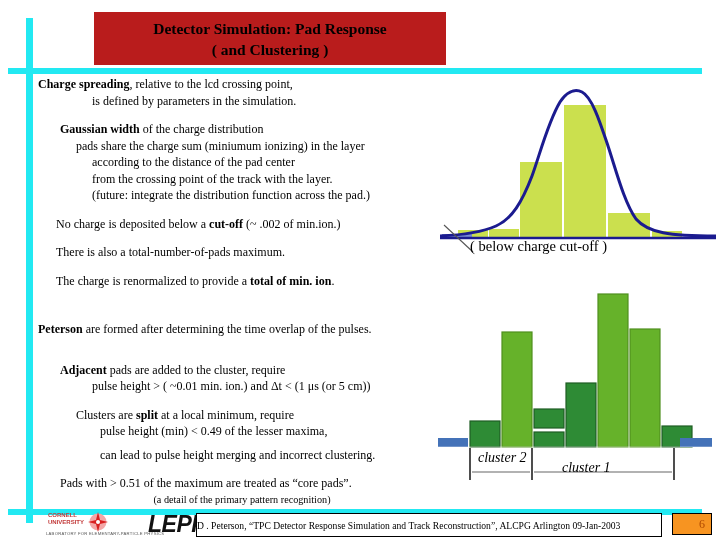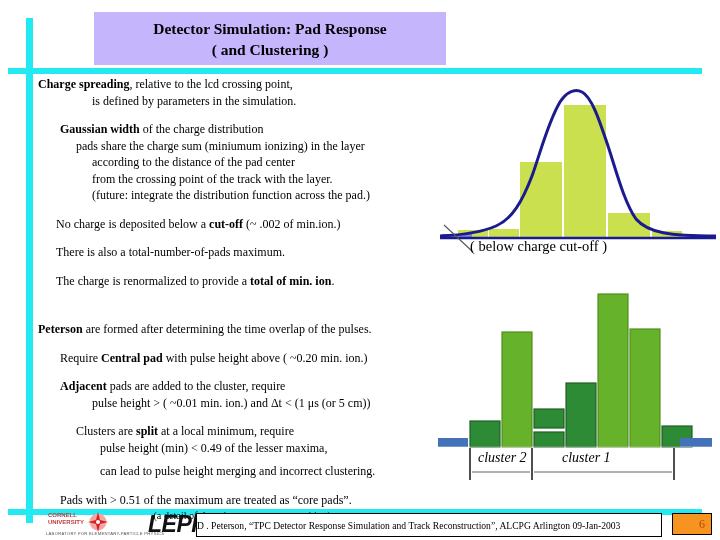--- a/index.html
+++ b/index.html
@@ -47,21 +47,21 @@
     background: #22E9F2;
   }
 
   
   .title-box {
     position: absolute;
     left: 94px;
     top: 12px;
     width: 352px;
     height: 53px;
-    background: #c4b5fd;
+    background: #b91c1c;
     display: flex;
     flex-direction: column;
     align-items: center;
     justify-content: center;
   }
   .title-line {
     font-weight: bold;
     font-size: 15.5px;
     line-height: 21px;
     white-space: nowrap;
@@ -130,21 +130,21 @@
     width: 282px;
     height: 34px;
   }
   .cl-text {
     position: absolute;
     font-size: 14px;
     white-space: nowrap;
     font-style: italic;
   }
   .cl2 { left: 44px; top: 2px; }
-  .cl1 { left: 128px; top: 2px; }
+  .cl1 { left: 128px; top: 12px; }
 
   
   .logo {
     position: absolute;
     left: 44px;
     top: 508px;
     width: 148px;
     height: 32px;
   }
   .logo-word {
@@ -272,23 +272,20 @@
 
     <div class="sp-3"></div>
     <div class="sp-3"></div>
 
     <div class="ln">
       <b>Peterson</b><span> are formed after determining the time overlap of the pulses.</span>
     </div>
 
     <div class="sp-2"></div>
 
-    <div class="ln i1">
-      <span>Require </span><b>Central pad</b><span> with  pulse height above ( ~0.20 min. ion.)</span>
-    </div>
 
     <div class="sp-2"></div>
 
     <div class="ln i1">
       <b>Adjacent</b><span> pads are added to the cluster, require</span>
     </div>
     <div class="ln i3">pulse height  &gt; ( ~0.01 min. ion.)   and   Δt &lt; (1 μs (or 5 cm))</div>
 
     <div class="sp-2"></div>
 

